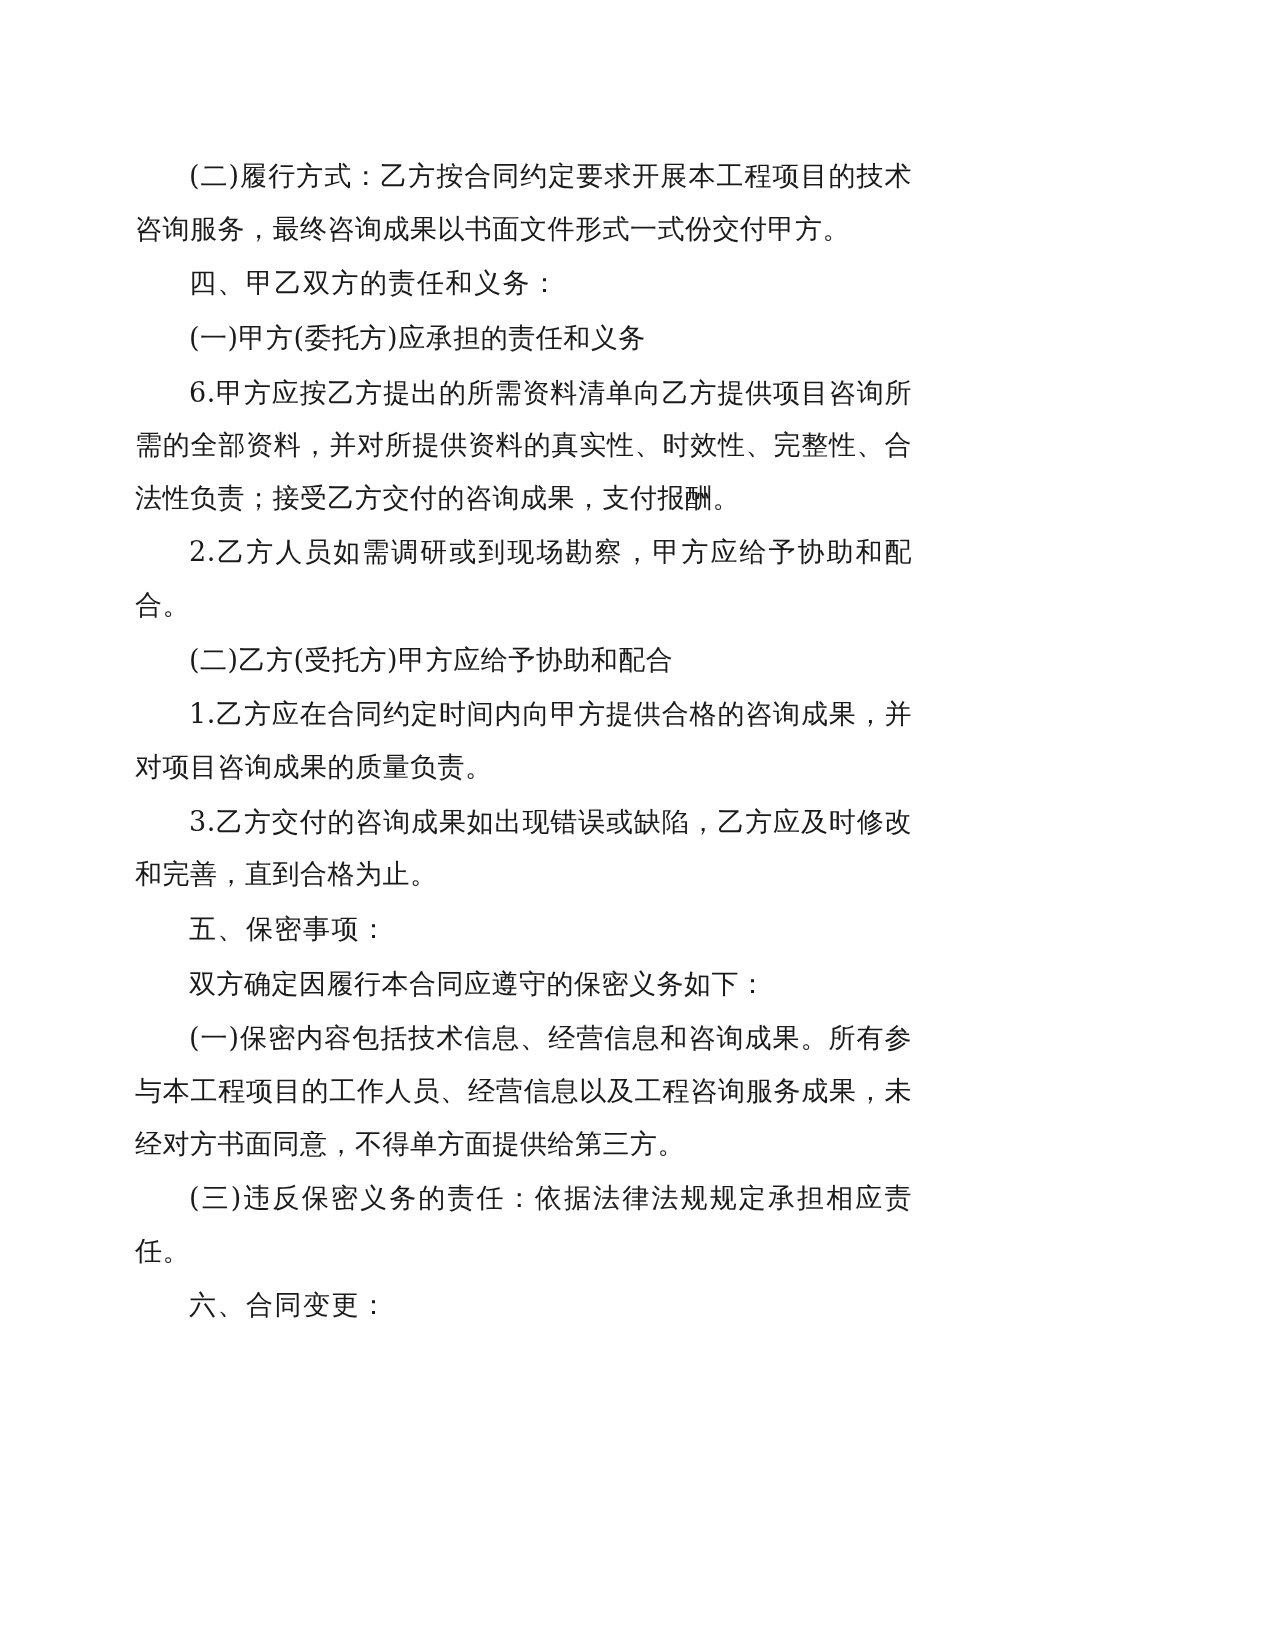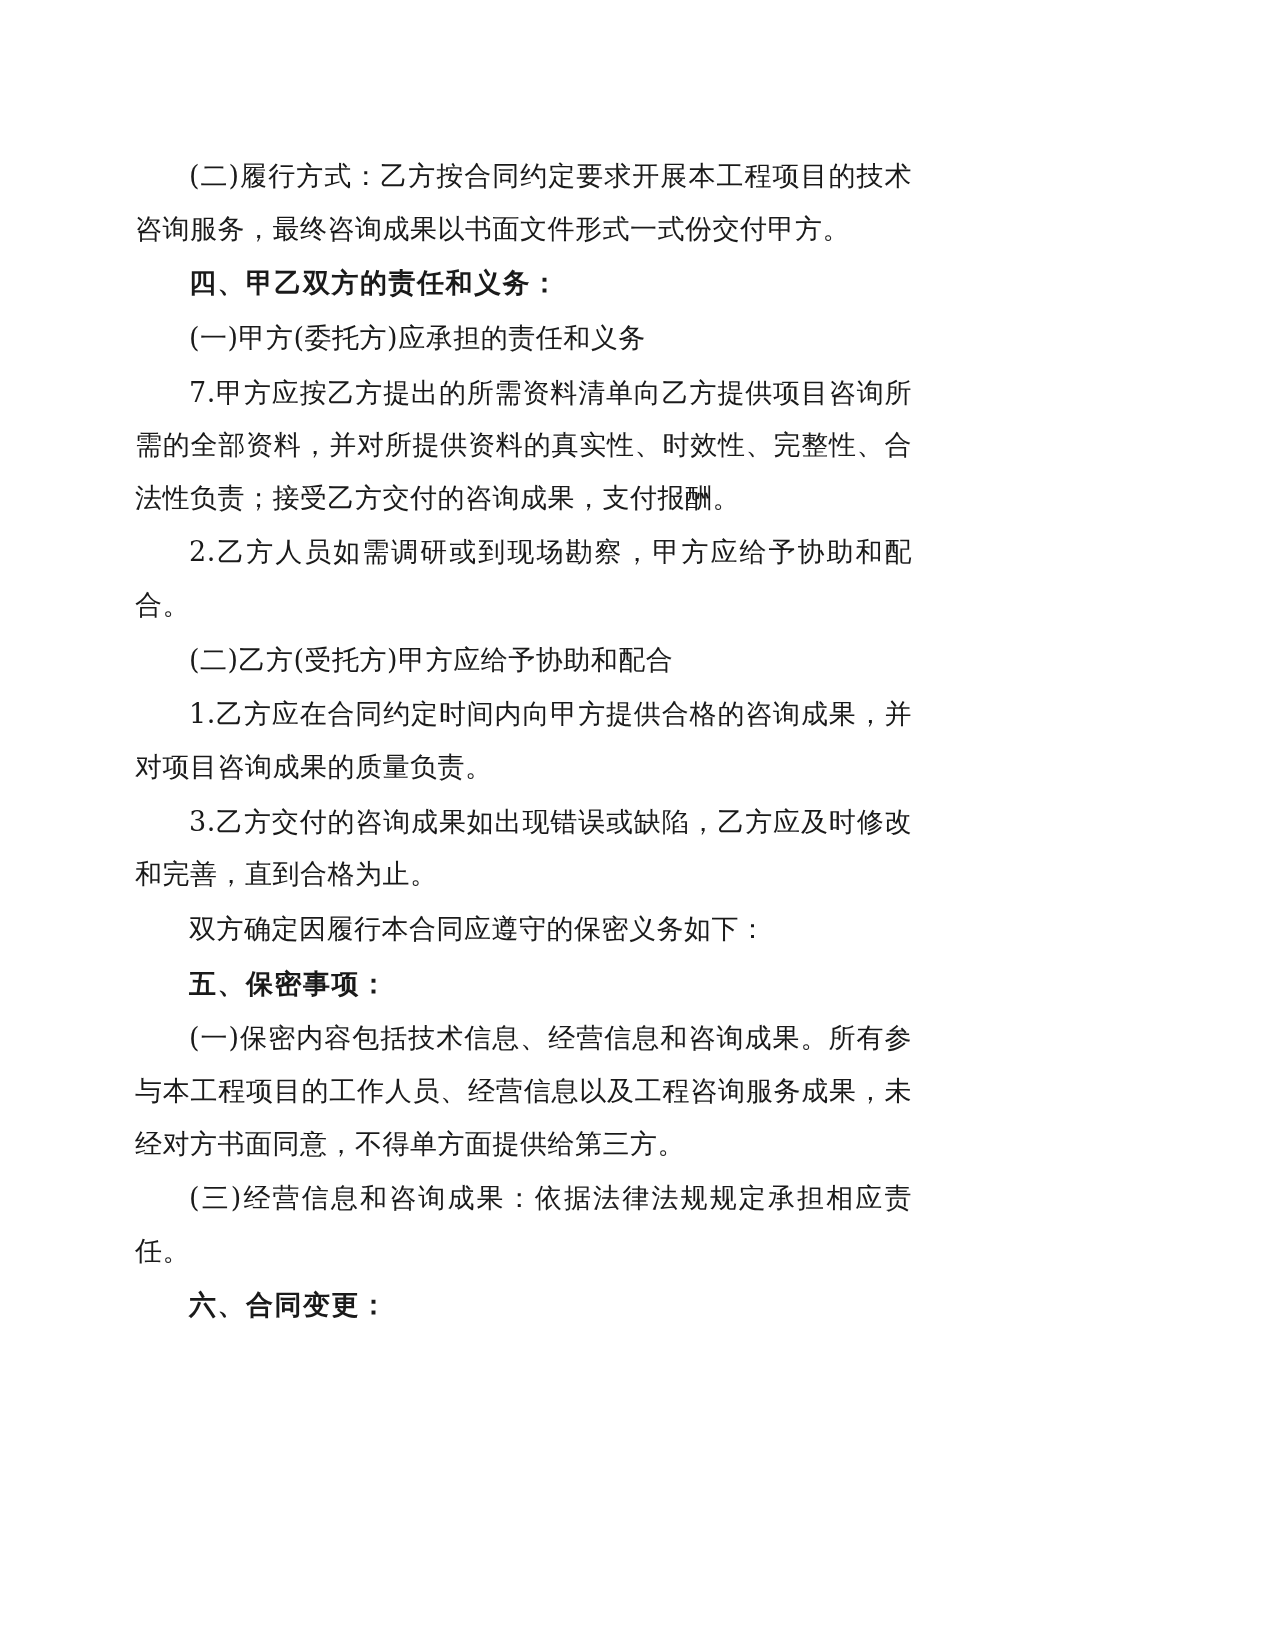--- a/index.html
+++ b/index.html
@@ -30,35 +30,34 @@
     text-justify: inter-ideograph;
   }
   .para {
     margin: 0 0 2px 0;
     text-indent: 2em;
     font-weight: 500;
   }
   .para.heading {
     text-indent: 2em;
     letter-spacing: 1.5px;
-    font-weight: bold;
   }
 </style>
 </head>
 <body>
 
 <div class="page">
   <div class="doc-body" id="doc-body">
       <p class="para">(二)履行方式：乙方按合同约定要求开展本工程项目的技术咨询服务，最终咨询成果以书面文件形式一式份交付甲方。</p>
       <p class="para heading">四、甲乙双方的责任和义务：</p>
       <p class="para">(一)甲方(委托方)应承担的责任和义务</p>
-      <p class="para">7.甲方应按乙方提出的所需资料清单向乙方提供项目咨询所需的全部资料，并对所提供资料的真实性、时效性、完整性、合法性负责；接受乙方交付的咨询成果，支付报酬。</p>
+      <p class="para">6.甲方应按乙方提出的所需资料清单向乙方提供项目咨询所需的全部资料，并对所提供资料的真实性、时效性、完整性、合法性负责；接受乙方交付的咨询成果，支付报酬。</p>
       <p class="para">2.乙方人员如需调研或到现场勘察，甲方应给予协助和配合。</p>
       <p class="para">(二)乙方(受托方)甲方应给予协助和配合</p>
       <p class="para">1.乙方应在合同约定时间内向甲方提供合格的咨询成果，并对项目咨询成果的质量负责。</p>
       <p class="para">3.乙方交付的咨询成果如出现错误或缺陷，乙方应及时修改和完善，直到合格为止。</p>
+      <p class="para heading">五、保密事项：</p>
       <p class="para">双方确定因履行本合同应遵守的保密义务如下：</p>
-      <p class="para heading">五、保密事项：</p>
       <p class="para">(一)保密内容包括技术信息、经营信息和咨询成果。所有参与本工程项目的工作人员、经营信息以及工程咨询服务成果，未经对方书面同意，不得单方面提供给第三方。</p>
-      <p class="para">(三)经营信息和咨询成果：依据法律法规规定承担相应责任。</p>
+      <p class="para">(三)违反保密义务的责任：依据法律法规规定承担相应责任。</p>
       <p class="para heading">六、合同变更：</p>
     </div>
 </div>
 
 </body></html>

